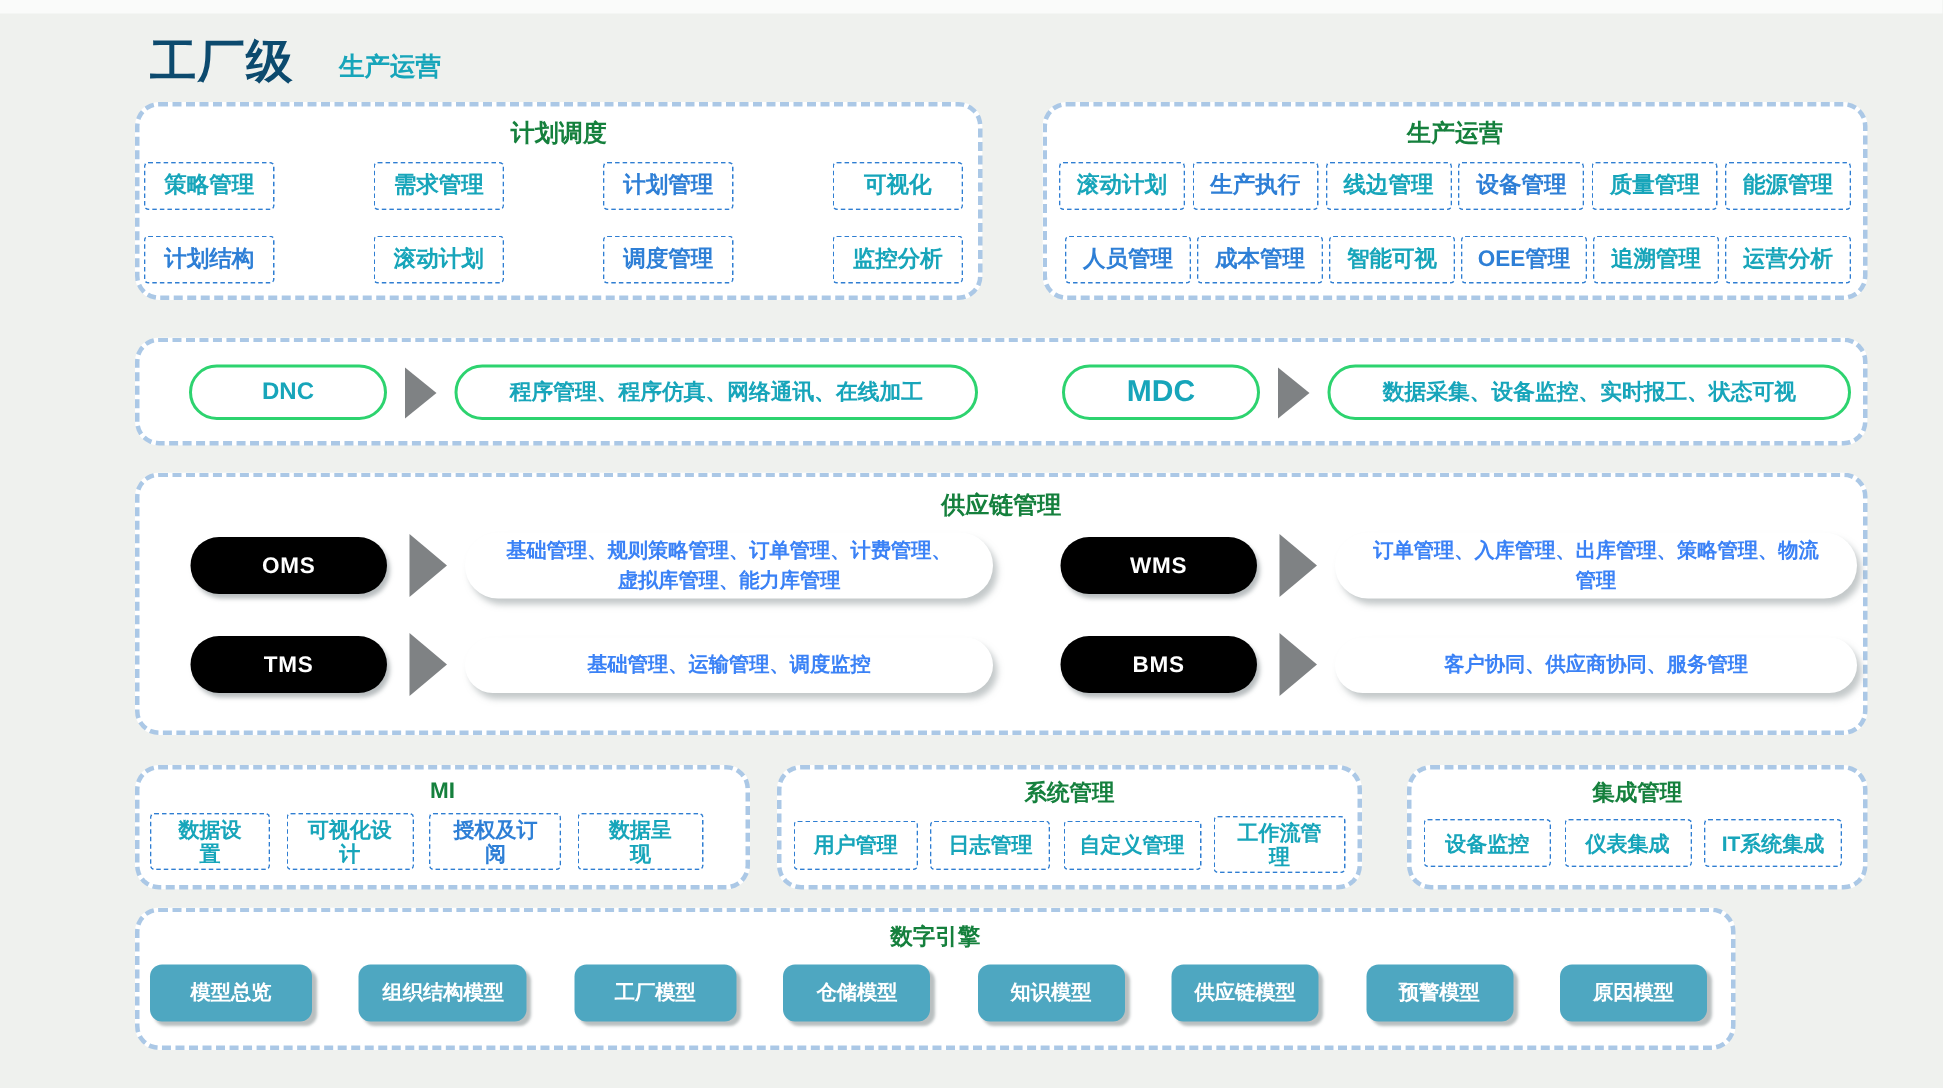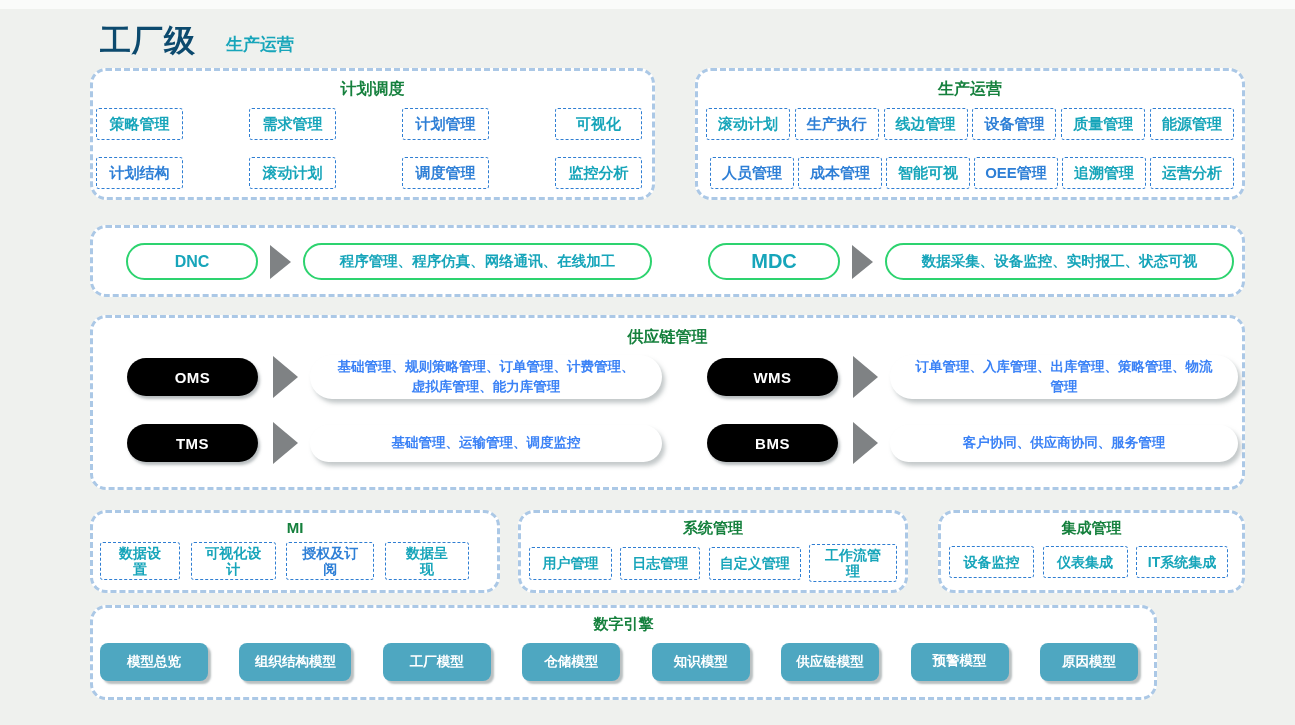--- a/index.html
+++ b/index.html
@@ -186,16 +186,16 @@
 
 <section class="panel" style="left:90px;top:605px;width:1067px;height:95px;">
   <div class="panel-title" style="top:7px;font-size:15px;">数字引擎</div>
   <div class="grid" style="left:7px;right:16px;top:35px;align-items:center;">
     <div class="btn-teal" style="width:108px;height:38px;">模型总览</div>
     <div class="btn-teal" style="width:112px;height:38px;">组织结构模型</div>
     <div class="btn-teal" style="width:108px;height:38px;">工厂模型</div>
     <div class="btn-teal" style="width:98px;height:38px;">仓储模型</div>
     <div class="btn-teal" style="width:98px;height:38px;">知识模型</div>
     <div class="btn-teal" style="width:98px;height:38px;">供应链模型</div>
-    <div class="btn-teal" style="width:98px;height:38px;font-family:Liberation Mono, monospace;">预警模型</div>
+    <div class="btn-teal" style="width:98px;height:38px;">预警模型</div>
     <div class="btn-teal" style="width:98px;height:38px;text-align:center;">原因模型</div>
   </div>
 </section>
 
 </body></html>

